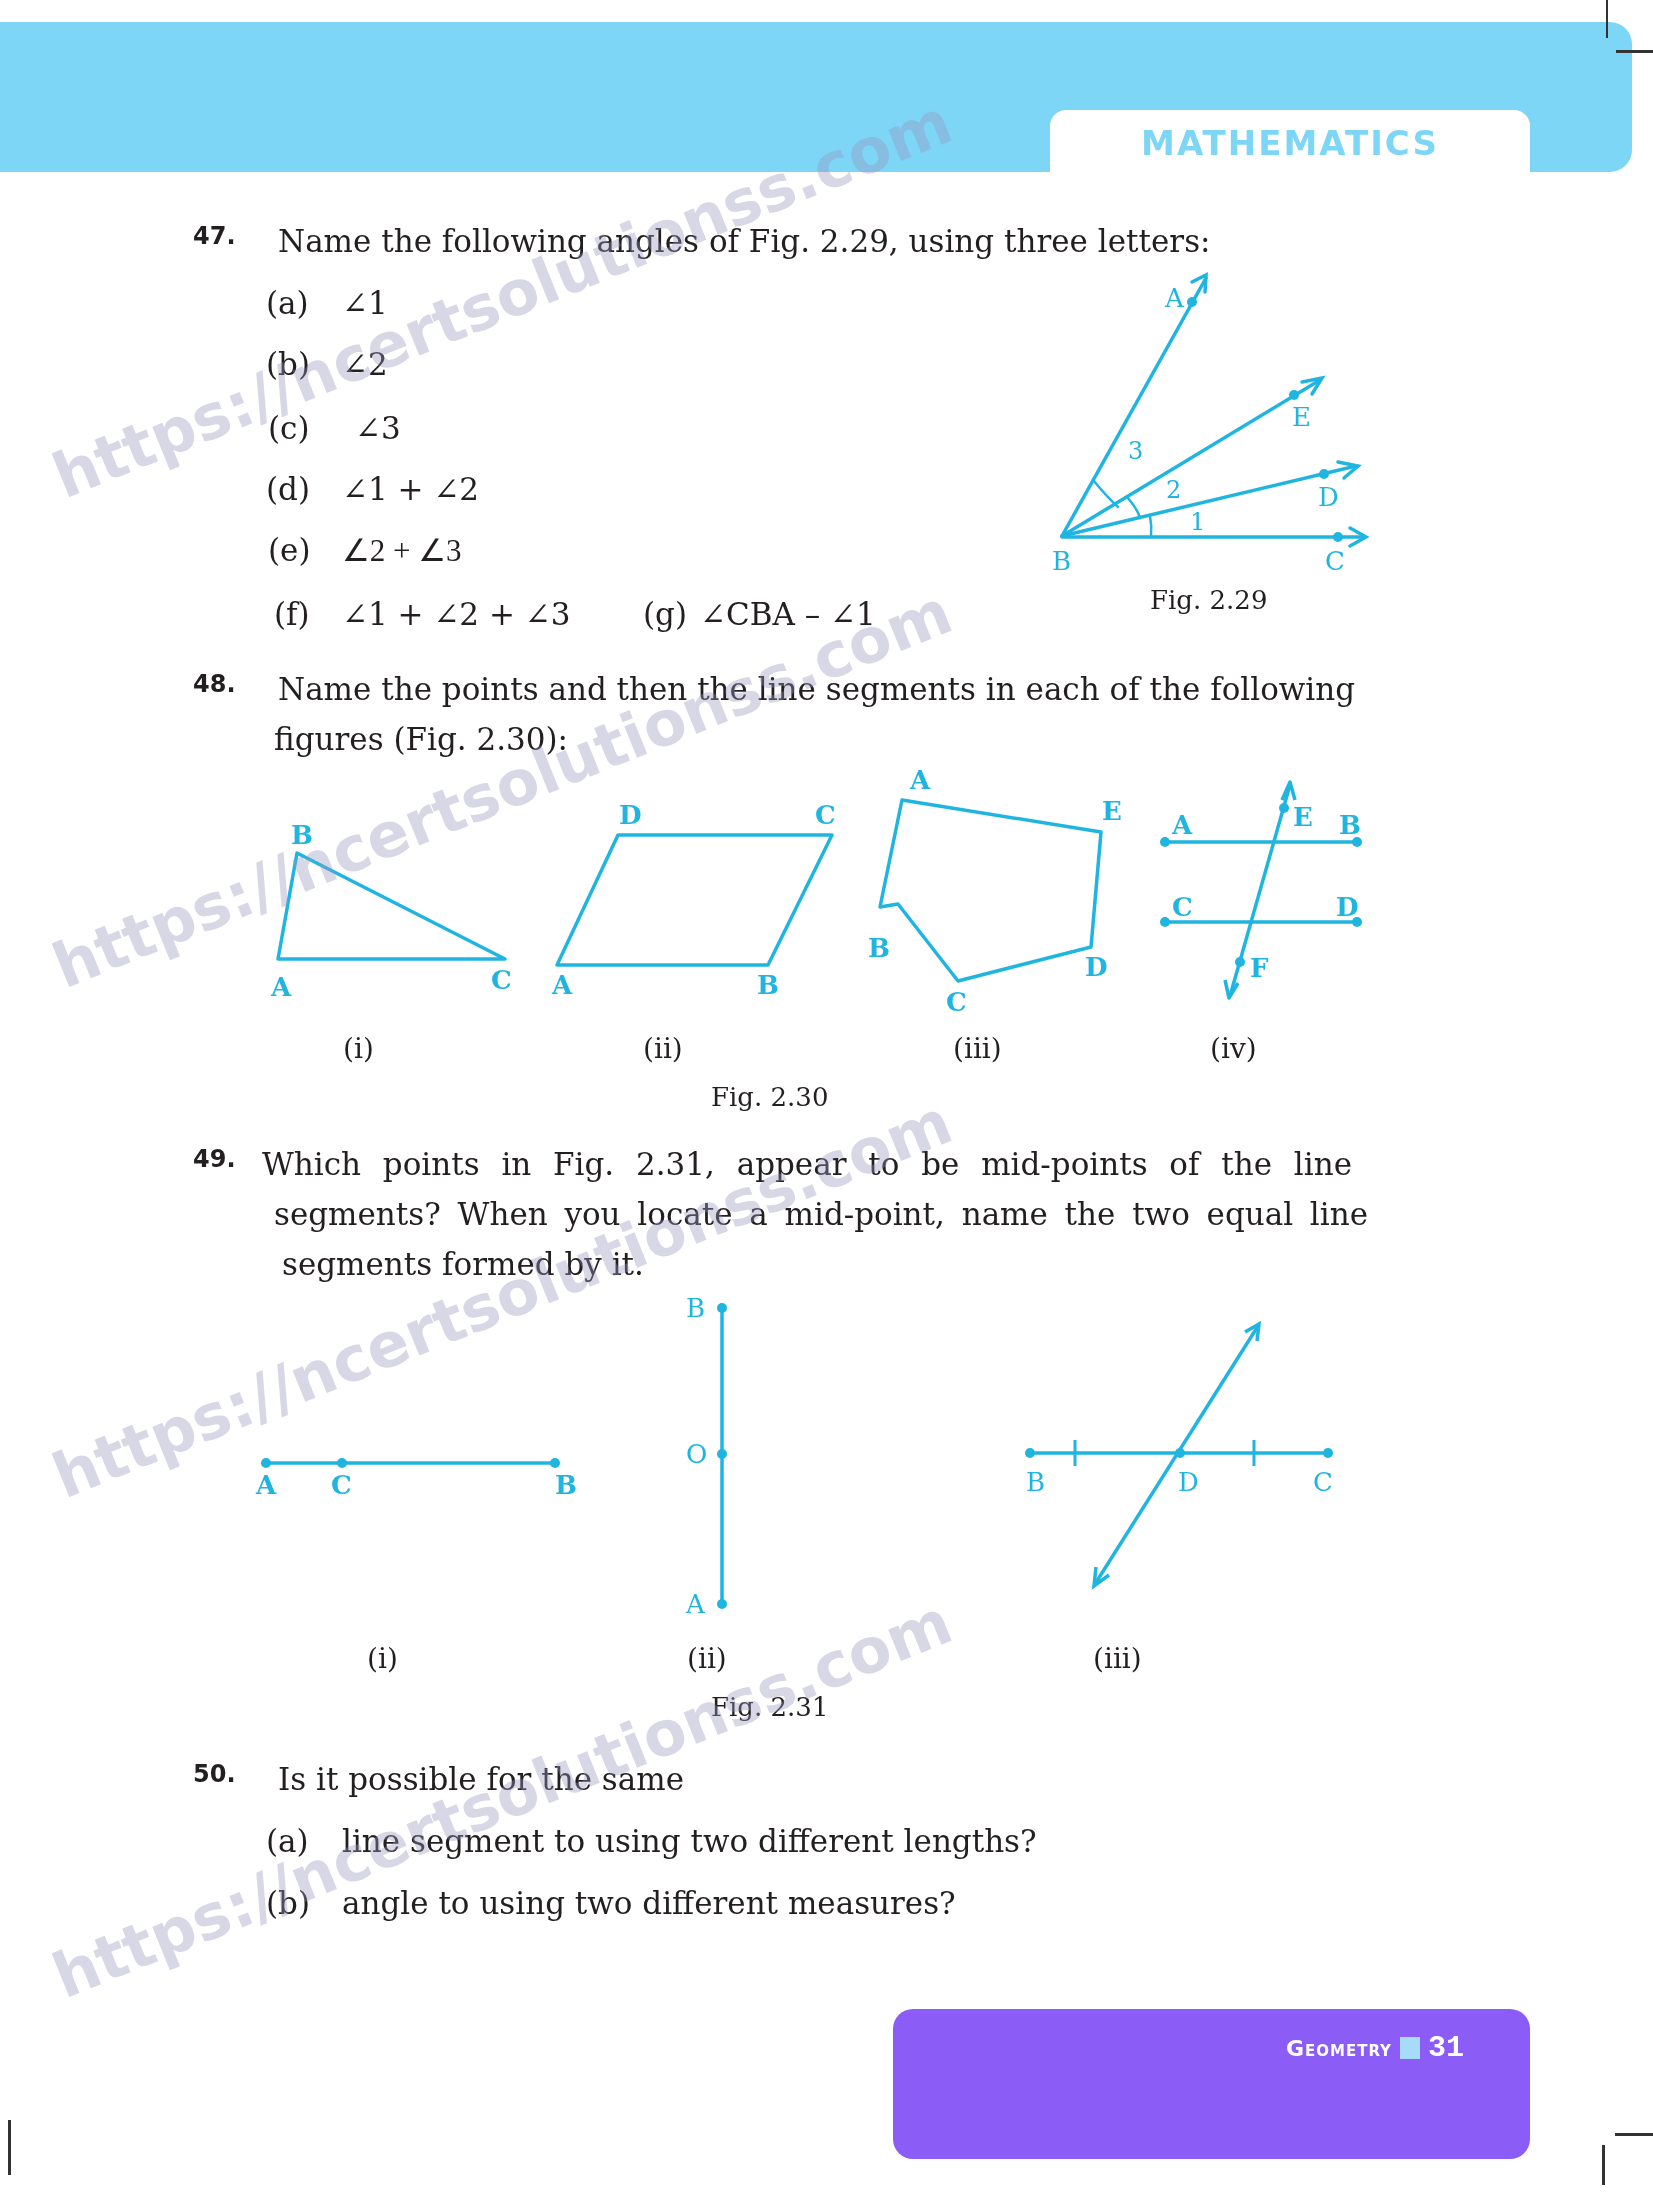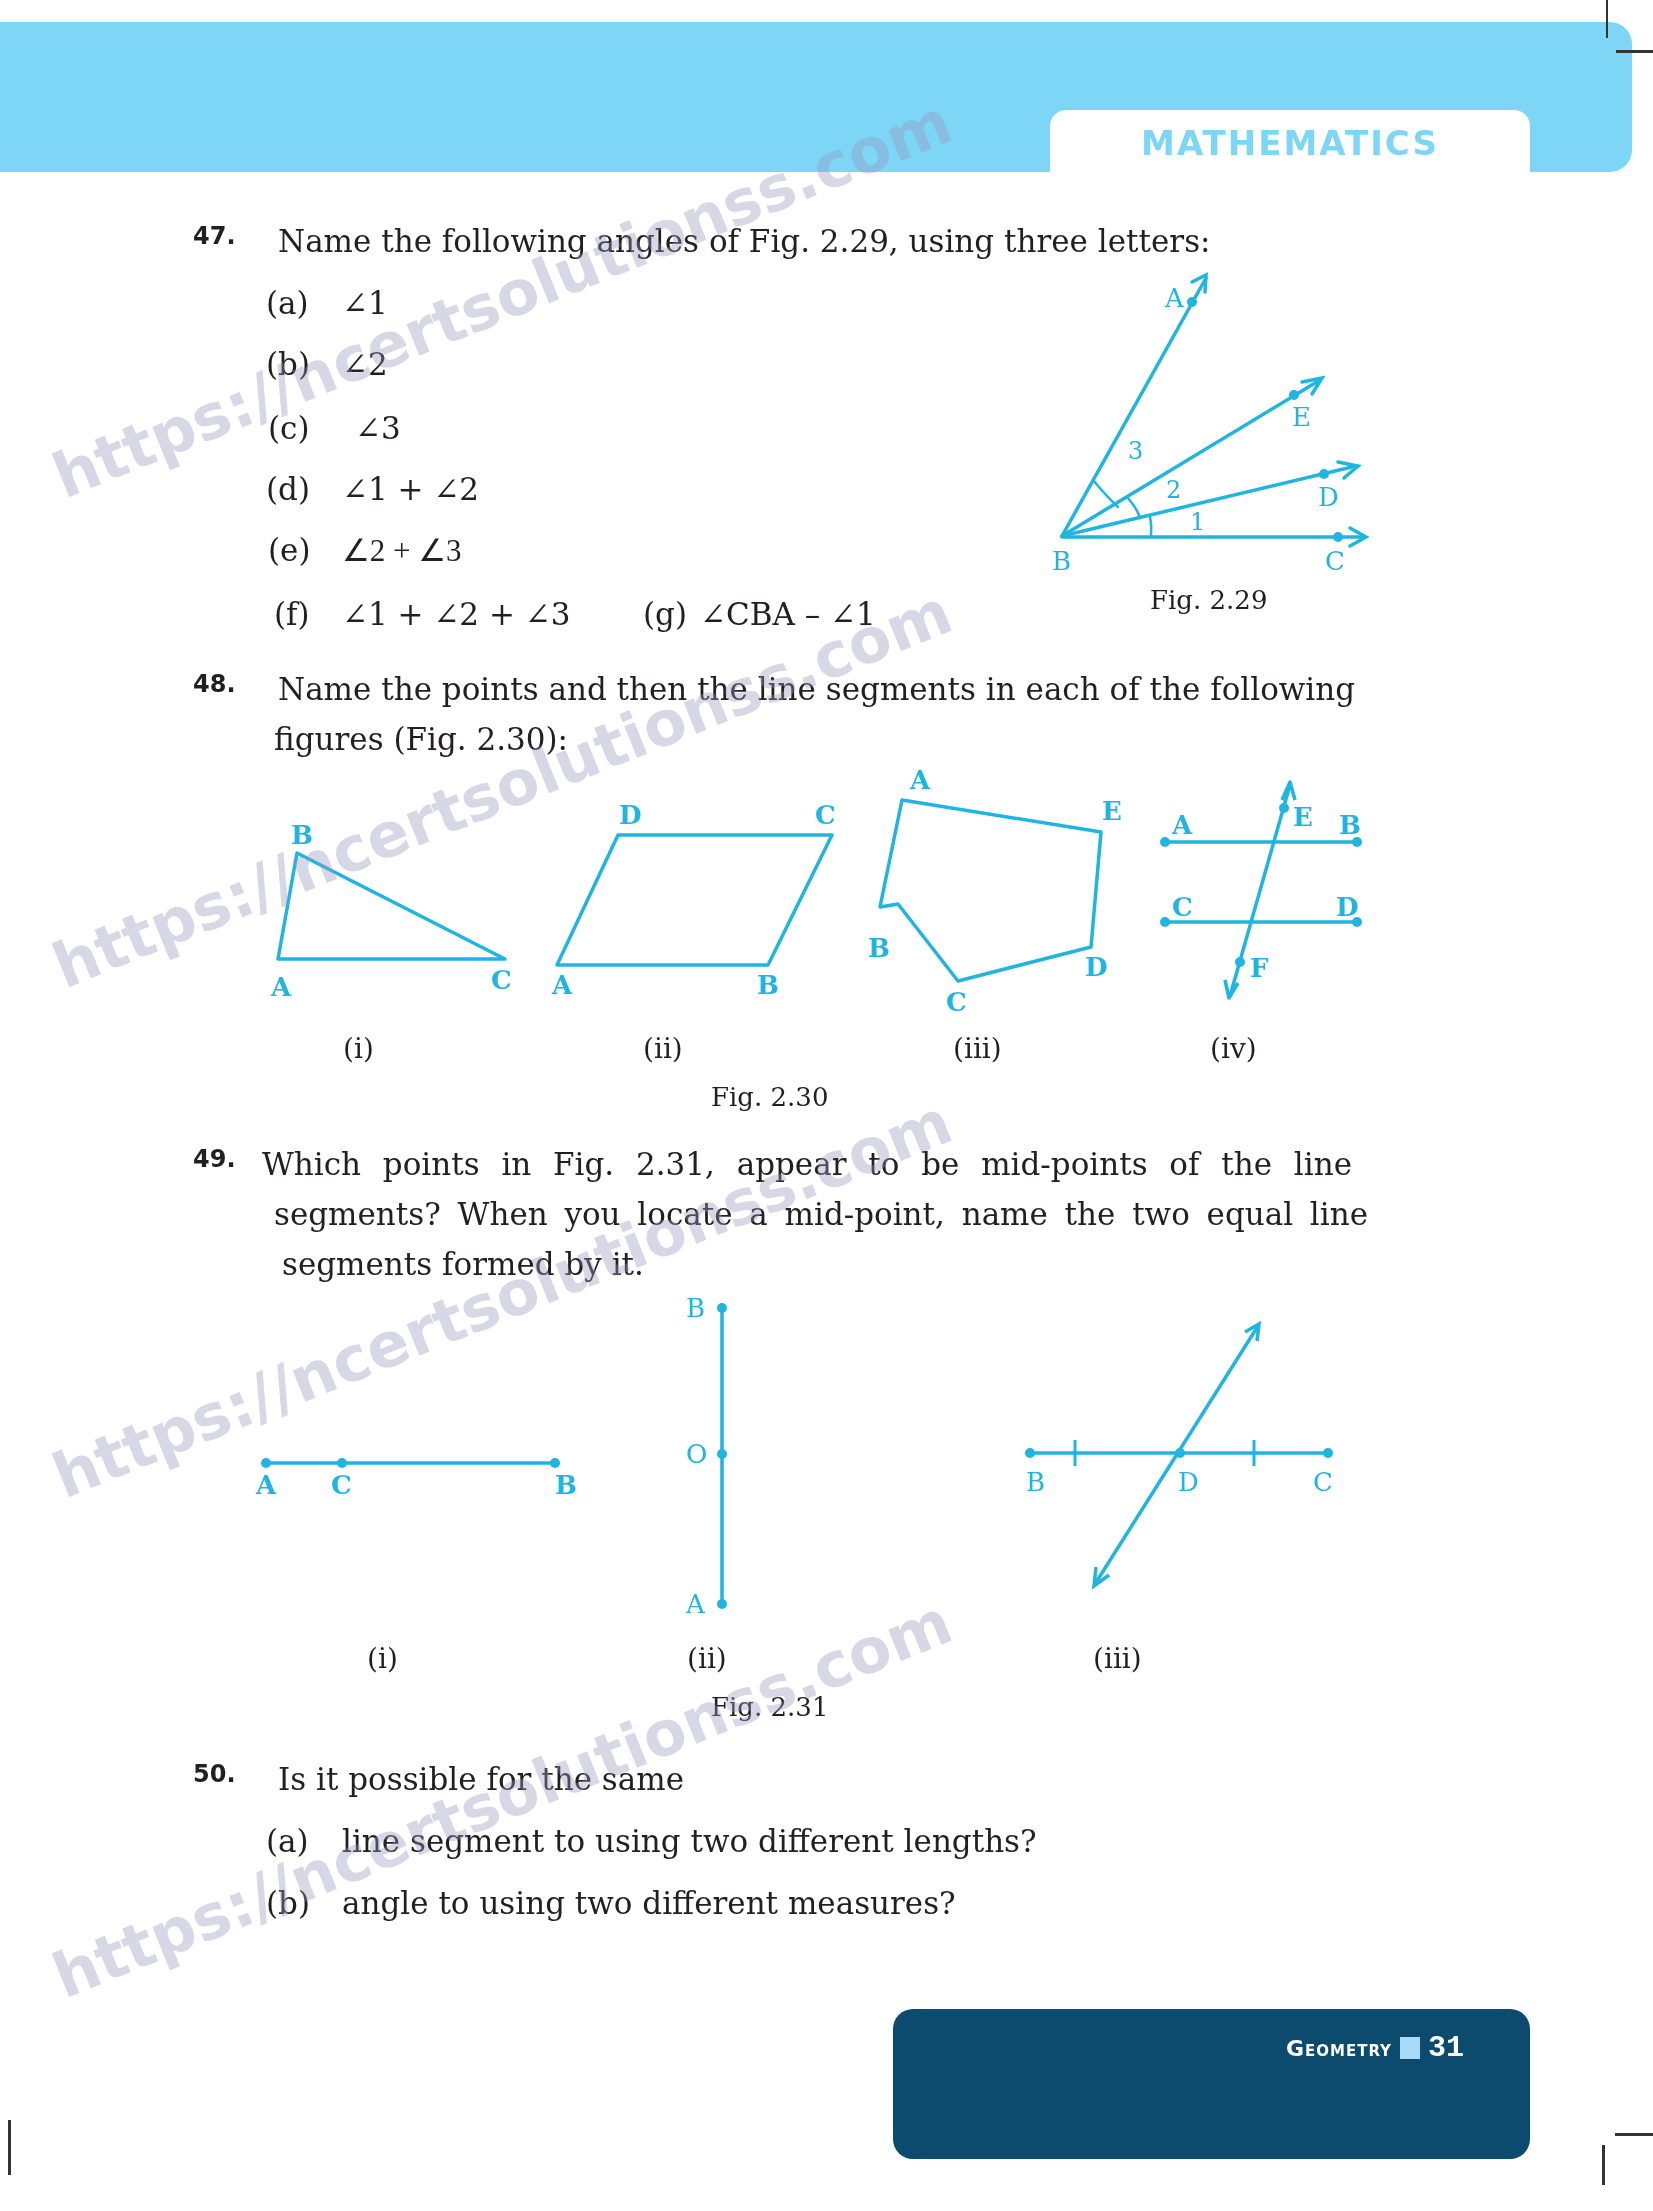--- a/index.html
+++ b/index.html
@@ -24,21 +24,21 @@
   .crop { position: absolute; background: #333; }
   .q { position: absolute; font-size: 31px; line-height: 50px; }
   .qnum { position: absolute; font-family: "DejaVu Sans", sans-serif; font-weight: bold; font-size: 24px; }
   .opt { position: absolute; font-size: 31px; white-space: nowrap; }
   .lbl { position: absolute; font-size: 26px; color: #1fb5e0; font-family: "DejaVu Serif", serif; }
   .cap { position: absolute; font-size: 26px; color: #231f20; }
   .sub { position: absolute; font-size: 28px; color: #231f20; }
   svg { position: absolute; overflow: visible; }
   .footer-band {
     position: absolute; left: 893px; top: 2009px; width: 637px; height: 150px;
-    background: #0c4a6e; border-radius: 20px;
+    background: #8b5cf6; border-radius: 20px;
   }
   .footer-text {
     position: absolute; right: 66px; top: 22px; display: flex; align-items: center; gap: 8px;
     color: #fff; font-family: "DejaVu Sans", sans-serif; font-weight: bold;
   }
   .footer-text .chap { font-size: 22px; letter-spacing: 1px; font-variant: small-caps; }
   .footer-text .sq { width: 20px; height: 22px; background: #a6dcfa; display: inline-block; }
   .footer-text .pg { font-size: 30px; font-family: Liberation Mono, monospace; }
   .wm {
     position: absolute; font-family: "DejaVu Sans", sans-serif; font-weight: bold;

